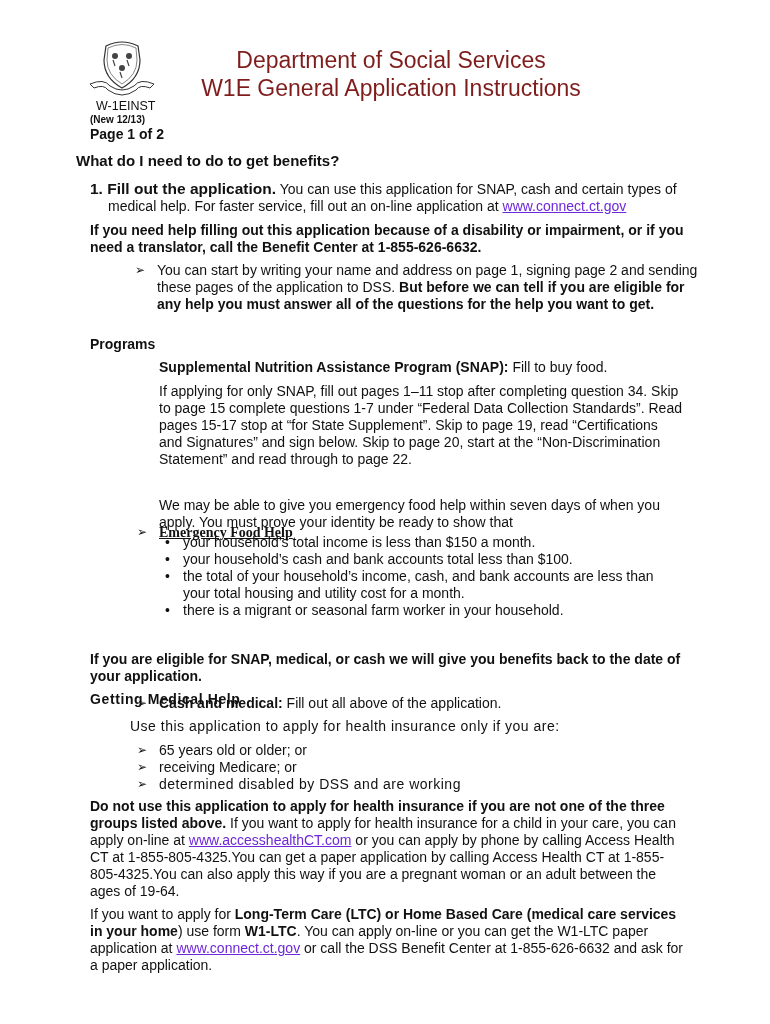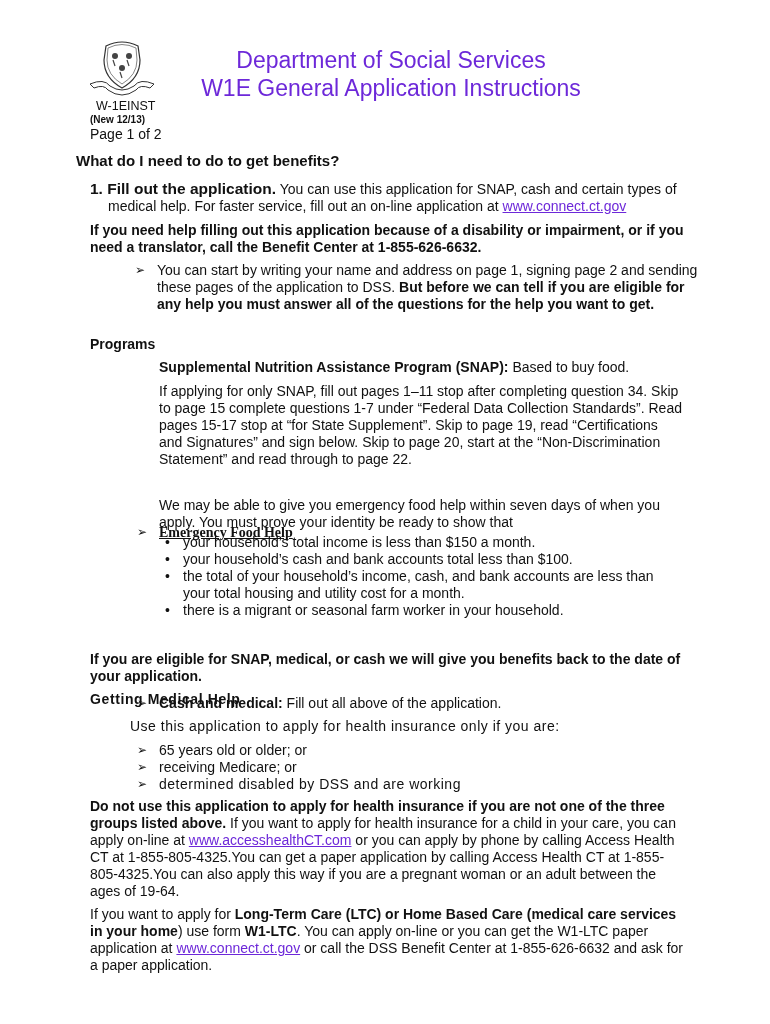--- a/index.html
+++ b/index.html
@@ -1,23 +1,23 @@
 <!DOCTYPE html>
 <html><head>
 <meta charset="utf-8">
 <style>
   html, body { margin: 0; padding: 0; background: #ffffff; }
   body { width: 770px; height: 1024px; position: relative; overflow: hidden;
          font-family: "Liberation Sans", sans-serif; color: #111; }
   .abs { position: absolute; }
   .seal { left: 86px; top: 38px; width: 72px; height: 62px; }
-  .title { left: 196px; top: 46px; font-size: 23px; line-height: 28px; text-align: center; width: 390px; color: #6d28d9; }
+  .title { left: 196px; top: 46px; font-size: 23px; line-height: 28px; text-align: center; width: 390px; color: #7f1d1d; }
   .formno { left: 96px; top: 99px; font-size: 12.5px; }
   .formnew { left: 90px; top: 114px; font-size: 10px; font-weight: bold; }
-  .pageof { left: 90px; top: 126px; font-size: 14px; font-weight: normal; }
+  .pageof { left: 90px; top: 126px; font-size: 14px; font-weight: bold; }
   .q { left: 76px; top: 152px; font-size: 15px; font-weight: bold; text-align: center; }
   .t { font-size: 14px; line-height: 17px; }
   .b { font-weight: bold; }
   a.link { color: #6d28d9; text-decoration: underline; }
   ul.dots { margin: 0; padding: 0; list-style: none; }
   ul.dots li { position: relative; padding-left: 24px; font-size: 14px; line-height: 17px; }
   ul.dots li::before { content: "•"; position: absolute; left: 6px; top: 0; }
   .arr-item { position: relative; padding-left: 22px; }
   .arr-item .mk { position: absolute; left: 0; top: 0; font-size: 12px; }
 </style>
@@ -55,21 +55,21 @@
 </div>
 
 <div class="abs t arr-item" style="left:135px; top:262px; width:545px;">
   <span class="mk">➢</span>
   <span>You can start by writing your name and address on page 1, signing page 2 and sending these pages of the application to DSS. </span><span class="b">But before we can tell if you are eligible for any help you must answer all of the questions for the help you want to get.</span>
 </div>
 
 <div class="abs t b" style="left:90px; top:336px;">Programs</div>
 
 <div class="abs t" style="left:159px; top:359px; width:530px;">
-  <span class="b">Supplemental Nutrition Assistance Program (SNAP):</span><span> Based to buy food.</span>
+  <span class="b">Supplemental Nutrition Assistance Program (SNAP):</span><span> Fill to buy food.</span>
 </div>
 <div class="abs t" style="left:159px; top:383px; width:525px;">If applying for only SNAP, fill out pages 1–11 stop after completing question 34. Skip to page 15 complete questions 1-7 under “Federal Data Collection Standards”. Read pages 15-17 stop at “for State Supplement”. Skip to page 19, read “Certifications and Signatures” and sign below. Skip to page 20, start at the “Non-Discrimination Statement” and read through to page 22.</div>
 
 <div class="abs t arr-item" style="left:137px; top:473px; width:540px;">
   <span class="mk">➢</span>
   <span class="b" style="text-decoration:underline;font-family:Liberation Serif, serif;">Emergency Food Help</span>
 </div>
 <div class="abs t" style="left:159px; top:497px; width:520px;">We may be able to give you emergency food help within seven days of when you apply. You must prove your identity be ready to show that</div>
 <ul class="abs dots" style="left:159px; top:534px; width:522px;">
   <li>your household’s total income is less than $150 a month.</li>

